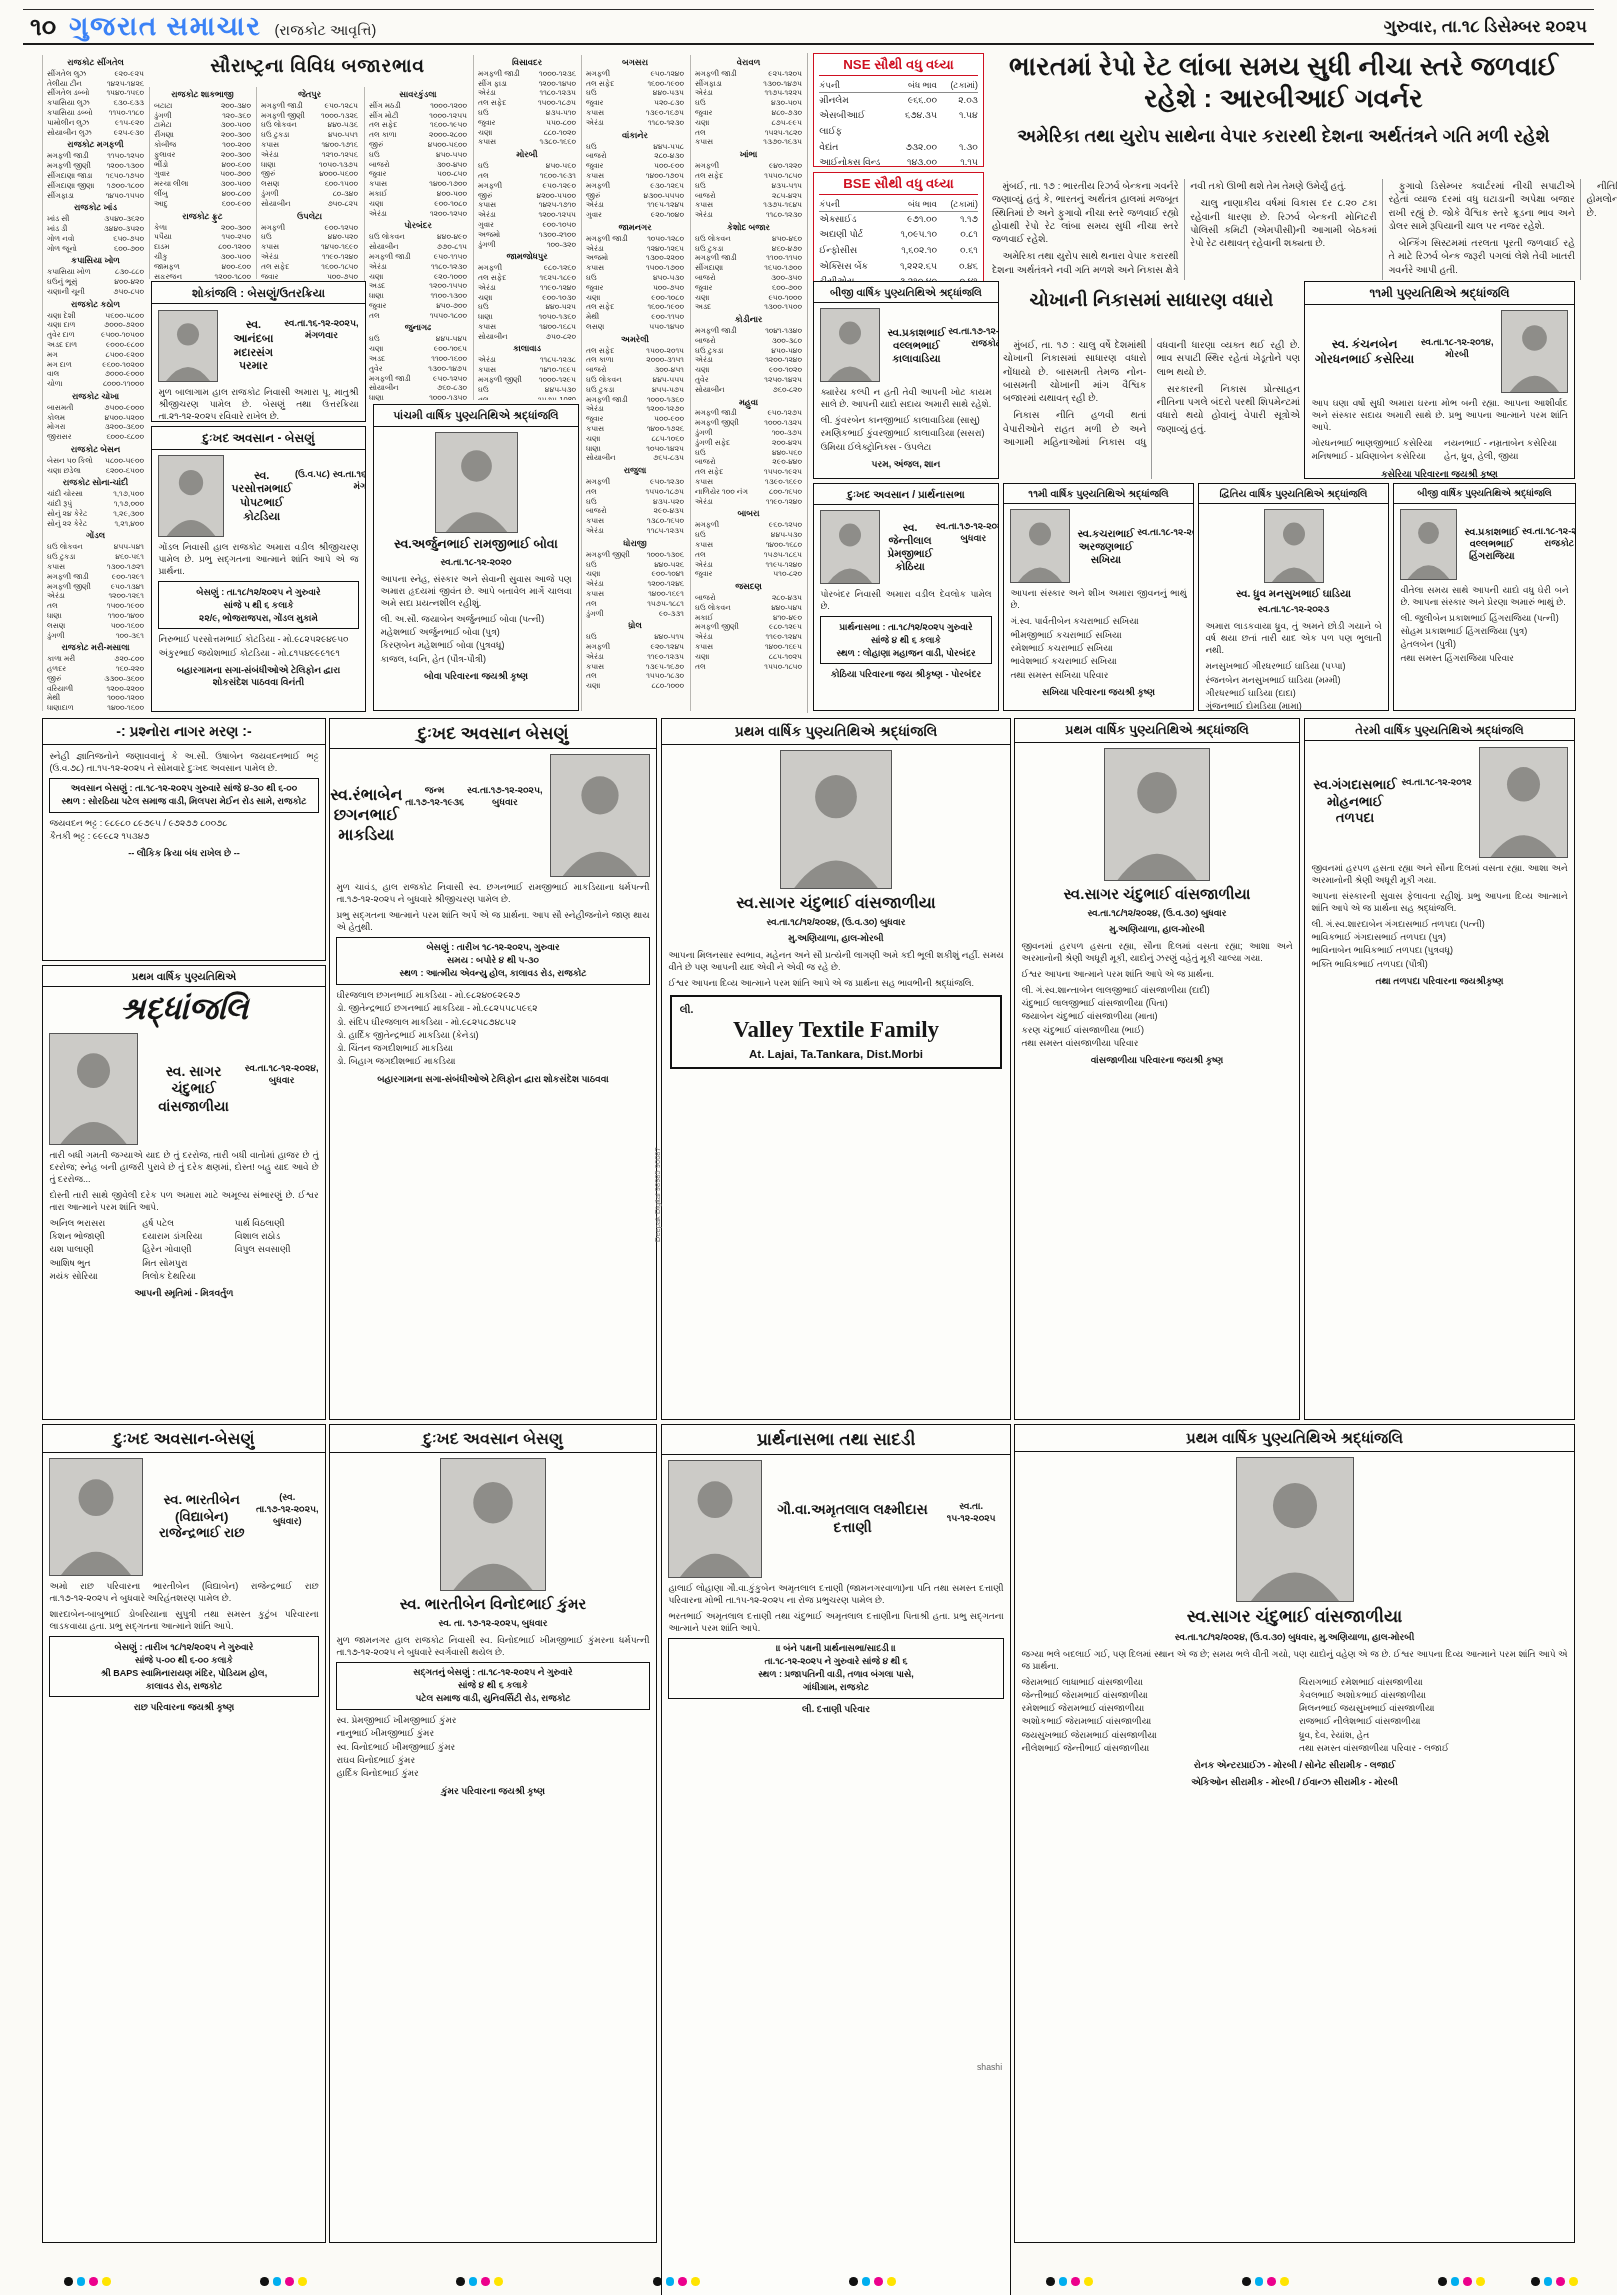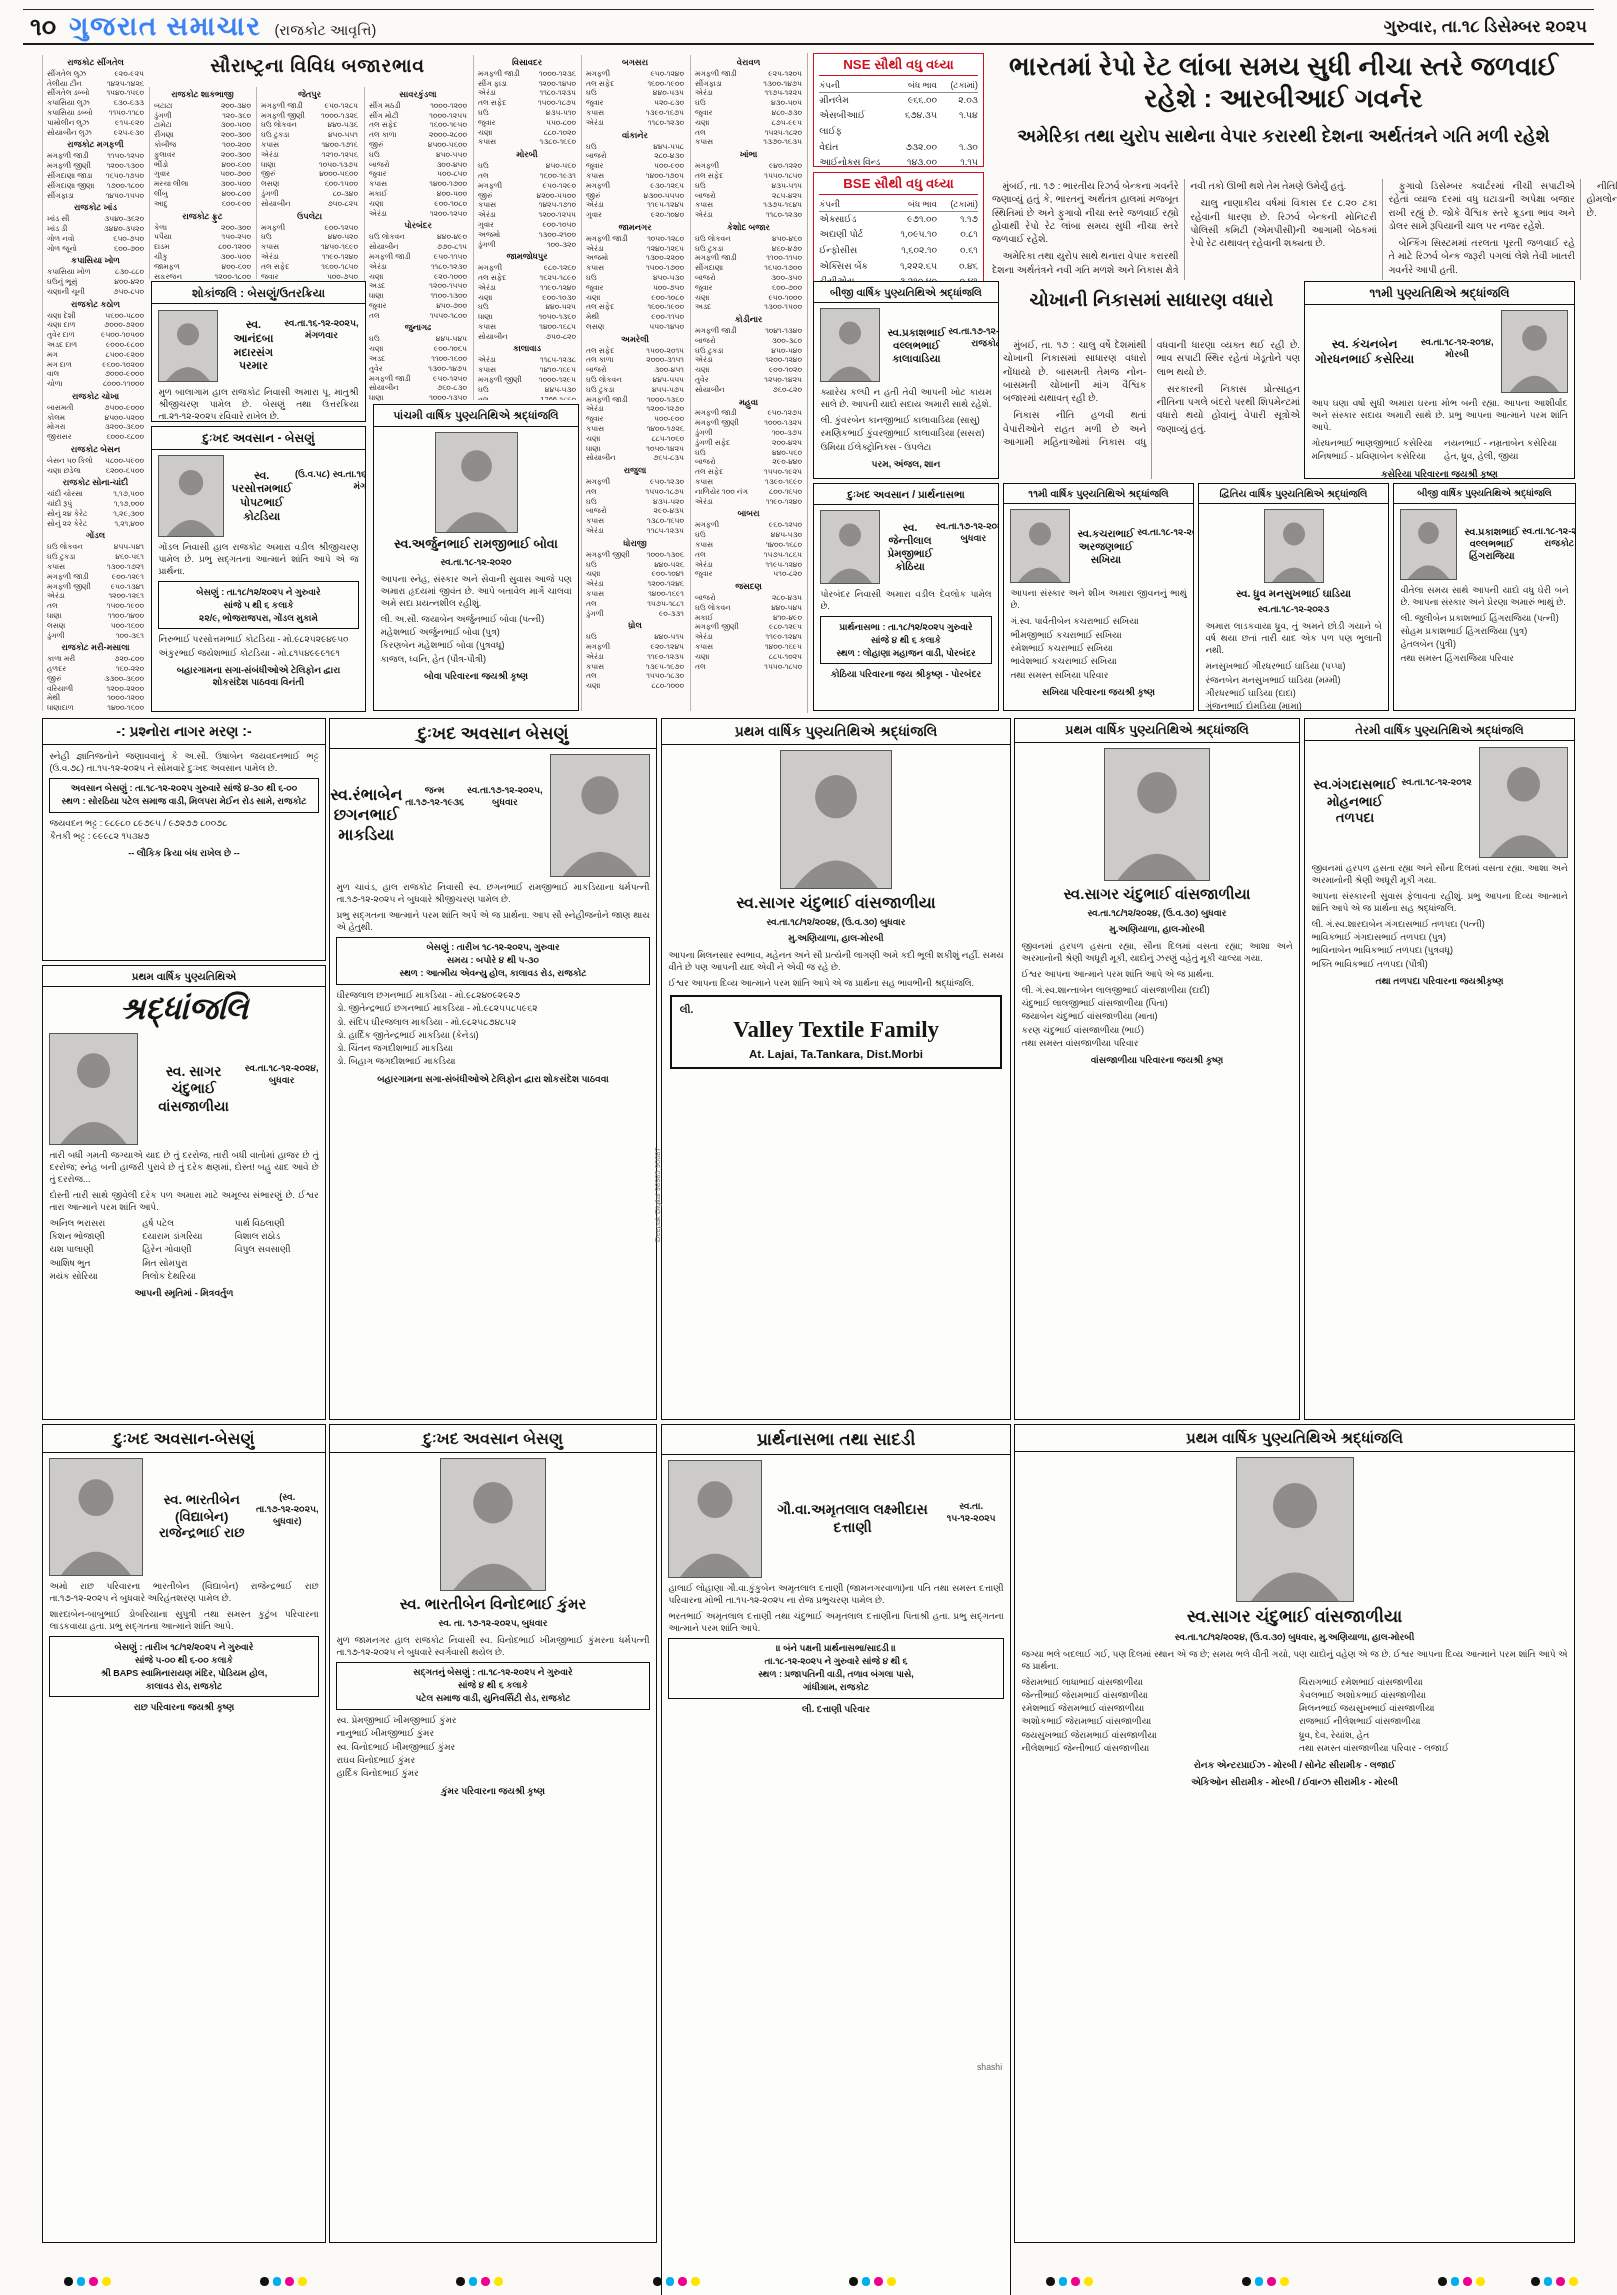--- a/index.html
+++ b/index.html
@@ -687,21 +687,21 @@
       <div class="mrow">
         <span class="mname">મગફળી જીણી</span>
         <span class="mval">૧૦૦૦-૧૨૯૫</span>
       </div>
       <div class="mrow">
         <span class="mname">ઘઉં</span>
         <span class="mval">૪૪૫-૫૩૦</span>
       </div>
       <div class="mrow">
         <span class="mname">તલ</span>
-        <span class="mval">1266-૧૮૬૦</span>
+        <span class="mval">૧૫૭૫-1080</span>
       </div>
     </div>
   <div class="mcol" style="left:581px;top:55px;width:107px;height:656px;">
       <div class="msec-h">બગસરા</div>
       <div class="mrow">
         <span class="mname">મગફળી</span>
         <span class="mval">૯૫૦-૧૨૪૦</span>
       </div>
       <div class="mrow">
         <span class="mname">તલ સફેદ</span>

